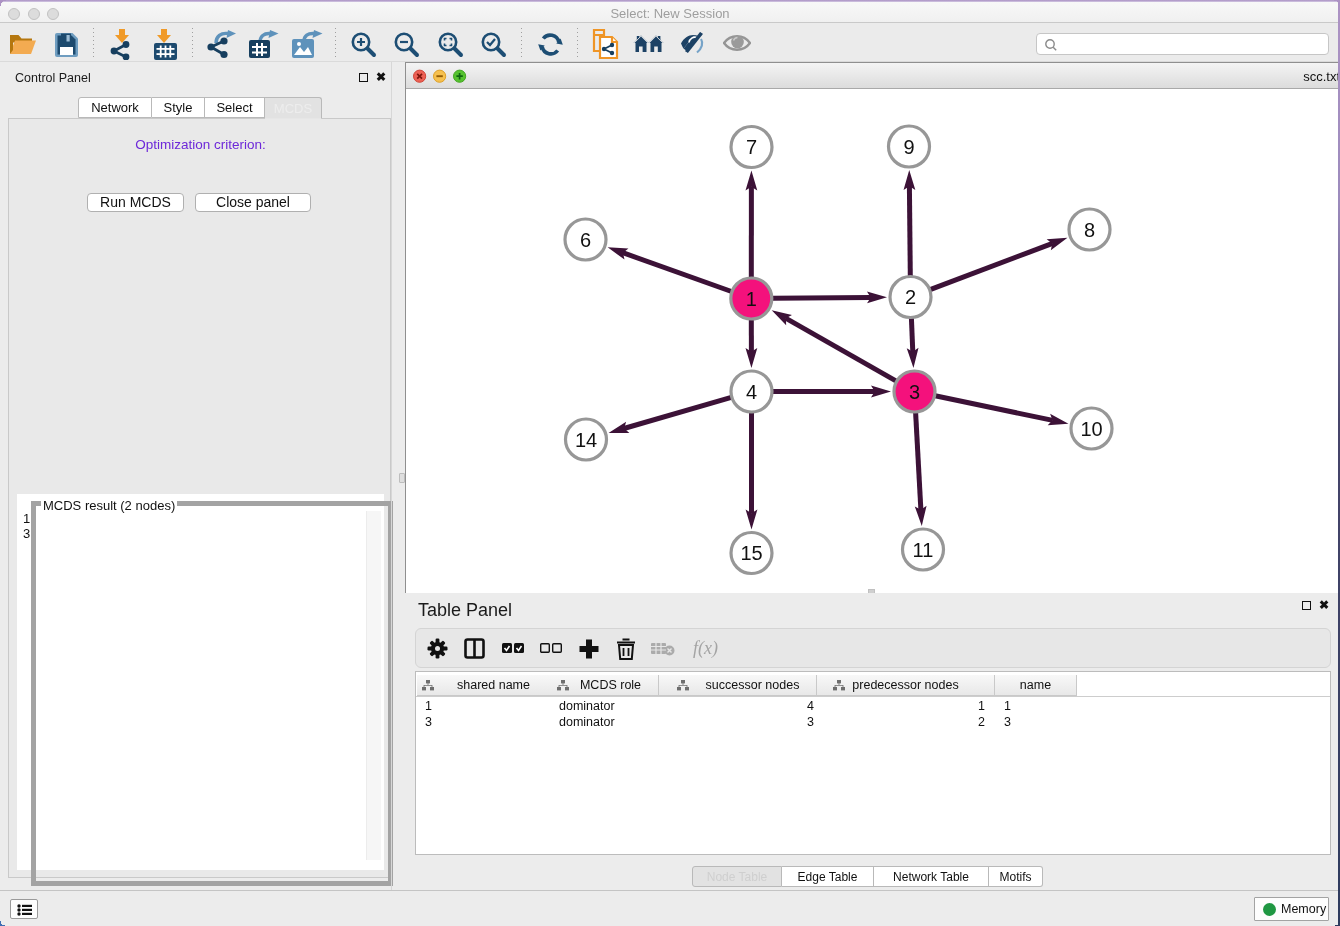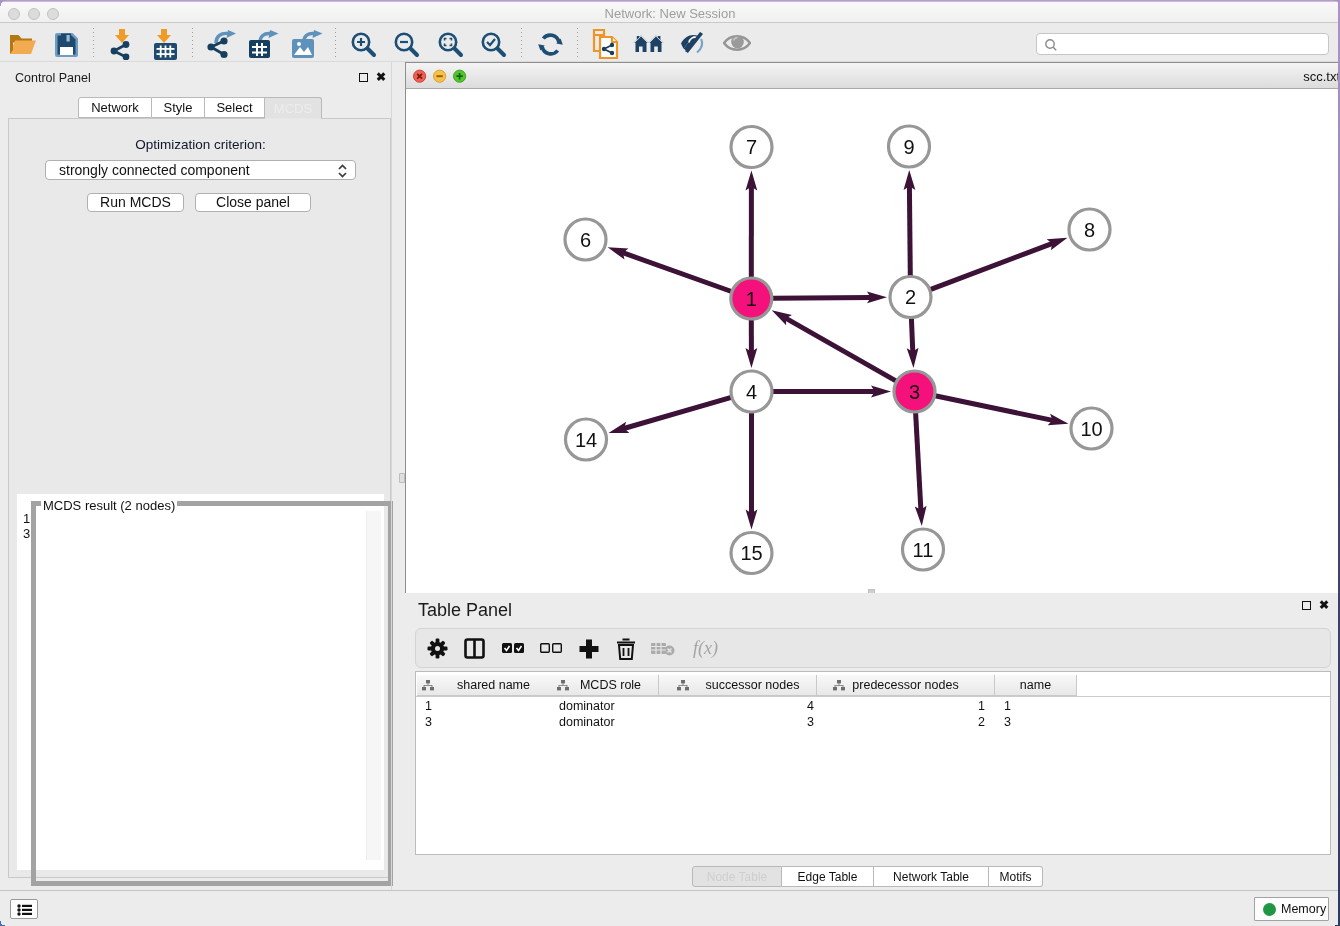--- a/index.html
+++ b/index.html
@@ -17,21 +17,21 @@
 #cp-title{left:15px;top:71px;font-size:12.5px;color:#1a1a1a}
 .panebtns{position:absolute;top:73px;width:40px;height:12px}
 .maxico{position:absolute;width:9px;height:9px;border:1.6px solid #111}
 .closeico{position:absolute;font-size:12px;font-weight:bold;color:#111;top:-3px}
 .tabs{position:absolute;display:flex;z-index:2}
 .tab{height:21px;background:#fff;border:1px solid #b9b9b9;border-left:none;font-size:13px;color:#111;display:flex;align-items:center;justify-content:center}
 .tab.first{border-left:1px solid #b9b9b9;border-radius:3px 0 0 0}
 .tab.last{border-radius:0 3px 0 0}
 .tab.sel{background:#e2e2e2;color:#ededed;height:22px;border-bottom:1px solid #e6e6e6}
 #cp-pane{left:8px;top:118px;width:383px;height:760px;background:#e9e9e9;border:1px solid #c9c9c9}
-#cp-pane .optlabel{left:0;top:18px;width:383px;text-align:center;font-size:13.5px;color:#0f172a}
+#cp-pane .optlabel{left:0;top:18px;width:383px;text-align:center;font-size:13.5px;color:#6d28d9}
 #dropdown{left:36px;top:41px;width:311px;height:20px;background:#fff;border:1px solid #b0b0b0;border-radius:4px;font-size:14px;color:#111;line-height:18px;padding-left:13px}
 .btn{position:absolute;height:19px;background:#fff;border:1px solid #b0b0b0;border-radius:4px;font-size:14px;color:#111;text-align:center;line-height:17px}
 #mcds-scroll{left:8px;top:375px;width:367px;height:376px;background:#fff}
 #mcds-fs{position:absolute;left:14px;top:7px;width:362px;height:385px;border:5px solid #a3a3a3}
 #mcds-legend{position:absolute;left:5px;top:-8px;background:#fff;font-size:13px;color:#111;padding:0 2px}
 #mcds-list{position:absolute;left:6px;top:17px;font-size:13px;color:#111;line-height:15.2px}
 #mcds-sbar{position:absolute;right:3px;top:17px;width:15px;height:349px;background:#f6f6f6;border-left:1px solid #ececec}
 
 #vdiv-line1{left:391px;top:62px;width:1px;height:828px;background:#d7d7d7}
 #vdiv-handle{left:399px;top:473px;width:6px;height:10px;background:#dedede;border:1px solid #bdbdbd;border-radius:1px}
@@ -56,21 +56,21 @@
 
 #redge{left:1338px;top:0;width:2px;height:926px;background:linear-gradient(#ad93c4 0,#9c8bbd 200px,#47456b 420px,#2e3b5e 926px)}
 </style></head>
 <body>
 <div class="abs" id="topline"></div>
 <div class="abs" id="titlebar">
   <div class="tl" style="left:8px"></div>
     <div class="tl" style="left:27.5px"></div>
     <div class="tl" style="left:47px"></div>
 </div>
-<div class="abs" id="wintitle">Network: New Session</div>
+<div class="abs" id="wintitle">Select: New Session</div>
 <div class="abs" id="toolbar"></div>
 <div class="abs" id="searchbox">
     <svg width="16" height="16" style="position:absolute;left:6px;top:3px" viewBox="0 0 16 16">
       <circle cx="7" cy="7" r="4.2" fill="none" stroke="#8a8a8a" stroke-width="1.4"></circle>
       <line x1="10.2" y1="10.2" x2="13.2" y2="13.2" stroke="#8a8a8a" stroke-width="1.4"></line>
     </svg>
   </div>
 
 <div class="tsep" style="left:93px"></div>
 <div class="tsep" style="left:192px"></div>
@@ -213,26 +213,20 @@
     <div class="closeico" style="left:17px">✖</div>
   </div>
 <div class="tabs" style="left:78px;top:97px">
   <div class="tab first" style="width:74px">Network</div>
   <div class="tab" style="width:53px">Style</div>
   <div class="tab" style="width:60px">Select</div>
   <div class="tab sel last" style="width:57px">MCDS</div>
 </div>
 <div class="abs" id="cp-pane">
   <div class="abs optlabel">Optimization criterion:</div>
-  <div class="abs" id="dropdown">strongly connected component
-    <svg width="11" height="14" style="position:absolute;right:7px;top:3px" viewBox="0 0 11 14">
-        <path d="M2,5 L5.5,1.5 L9,5" fill="none" stroke="#3c3c3c" stroke-width="1.7"></path>
-        <path d="M2,9 L5.5,12.5 L9,9" fill="none" stroke="#3c3c3c" stroke-width="1.7"></path>
-      </svg>
-  </div>
   <div class="btn" style="left:78px;top:74px;width:97px">Run MCDS</div>
   <div class="btn" style="left:186px;top:74px;width:116px">Close panel</div>
   <div class="abs" id="mcds-scroll">
     <div id="mcds-fs">
         <div id="mcds-legend">MCDS result (2 nodes)</div>
       </div>
     <div id="mcds-list">1<br>3</div>
     <div id="mcds-sbar"></div>
   </div>
 </div>

